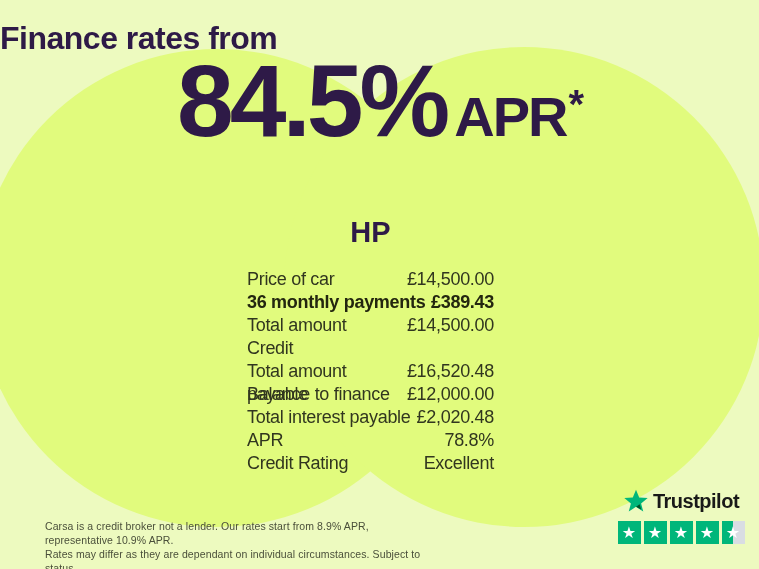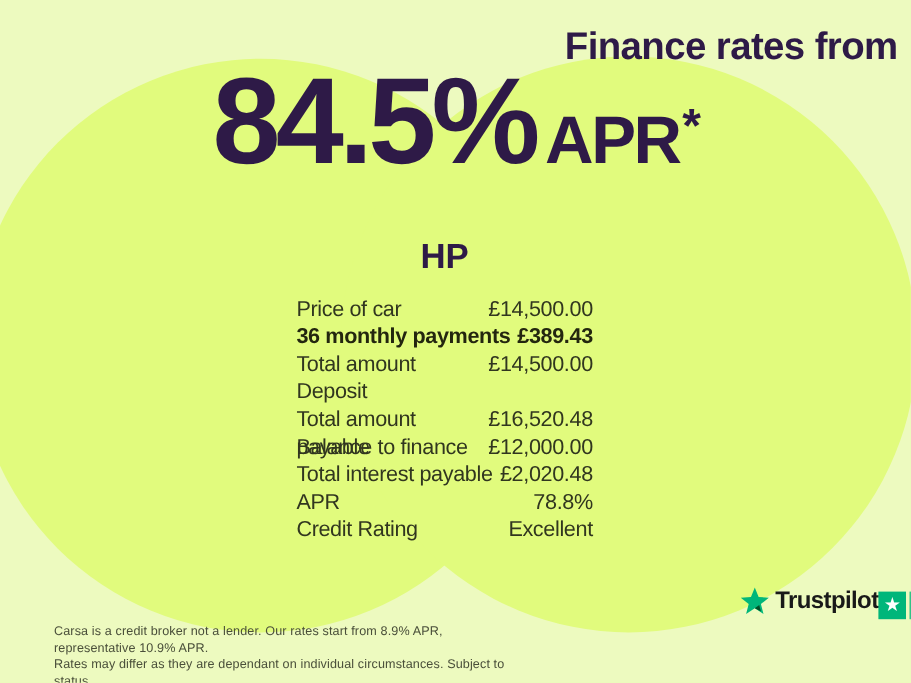--- a/index.html
+++ b/index.html
@@ -16,21 +16,21 @@
   .bg-circle{
     position:absolute;
     border-radius:50%;
     background:#e1fb7d;
   }
   .bg-circle.left{left:-22px;top:49px;width:478px;height:478px;}
   .bg-circle.right{left:284px;top:47px;width:480px;height:480px;}
 
   .hero-title{
     position:absolute;top:20px;left:0;width:748px;
-    text-align:right;
+    text-align:left;
     font-size:32px;font-weight:bold;letter-spacing:-0.5px;
     color:#2e1a47;
   }
   .hero-rate{
     position:absolute;top:50px;left:0;width:759px;
     text-align:center;
     color:#2e1a47;
     white-space:nowrap;
   }
   .hero-rate .rate{
@@ -41,21 +41,21 @@
   }
   .hero-rate .asterisk{
     font-size:40px;font-weight:bold;
     position:relative;top:-18px;left:2px;
   }
 
   .finance{
     position:absolute;left:247px;top:196px;width:247px;
   }
   .finance-heading{
-    margin:0;text-align:center;
+    margin:18px;text-align:center;
     font-size:29px;font-weight:bold;line-height:36px;
     color:#2e1a47;
   }
   .finance-rows{margin-top:14px;}
   .finance-row{
     display:flex;justify-content:space-between;align-items:baseline;
     height:23px;line-height:23px;
     font-size:18px;letter-spacing:-0.3px;
     color:#31361f;
   }
@@ -63,21 +63,21 @@
   .finance-row .value{text-align:right;}
 
   .disclaimer{
     position:absolute;left:45px;top:519px;width:390px;
     font-size:10.5px;line-height:14px;letter-spacing:0.1px;
     color:#4a4f3a;
   }
 
   .trustpilot{
     position:absolute;right:13px;top:488px;width:130px;
-    display:flex;align-items:center;
+    display:flex;flex-direction:column;align-items:center;
   }
   .tp-logo{
     display:flex;align-items:center;gap:4px;
     margin-bottom:7px;
   }
   .tp-logo-star{width:26px;height:26px;display:block;}
   .tp-brand{
     font-size:20px;font-weight:bold;letter-spacing:-0.5px;
     color:#191919;
   }
@@ -115,21 +115,21 @@
       </div>
       <div class="finance-row bold">
         <span class="label">36 monthly payments</span>
         <span class="value">£389.43</span>
       </div>
       <div class="finance-row">
         <span class="label">Total amount</span>
         <span class="value">£14,500.00</span>
       </div>
       <div class="finance-row">
-        <span class="label">Deposit</span>
+        <span class="label">Credit</span>
       </div>
       <div class="finance-row">
         <span class="label">Total amount payable</span>
         <span class="value">£16,520.48</span>
       </div>
       <div class="finance-row">
         <span class="label">Balance to finance</span>
         <span class="value">£12,000.00</span>
       </div>
       <div class="finance-row">

